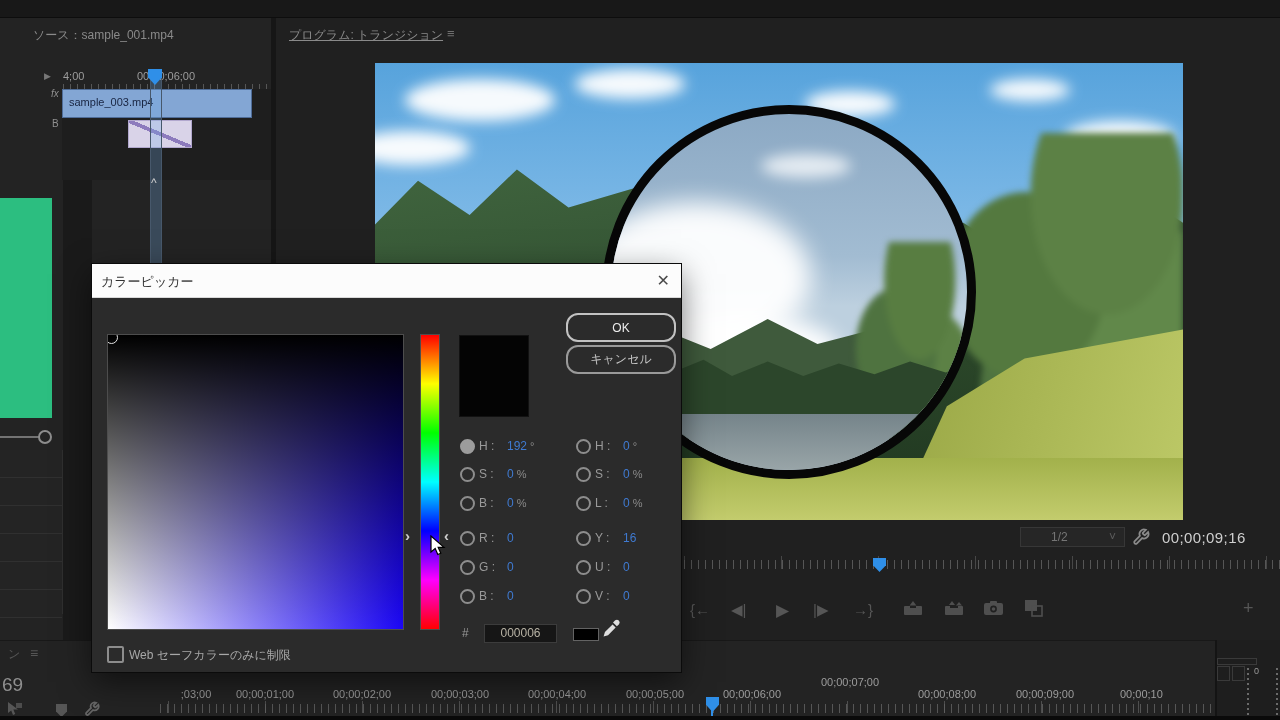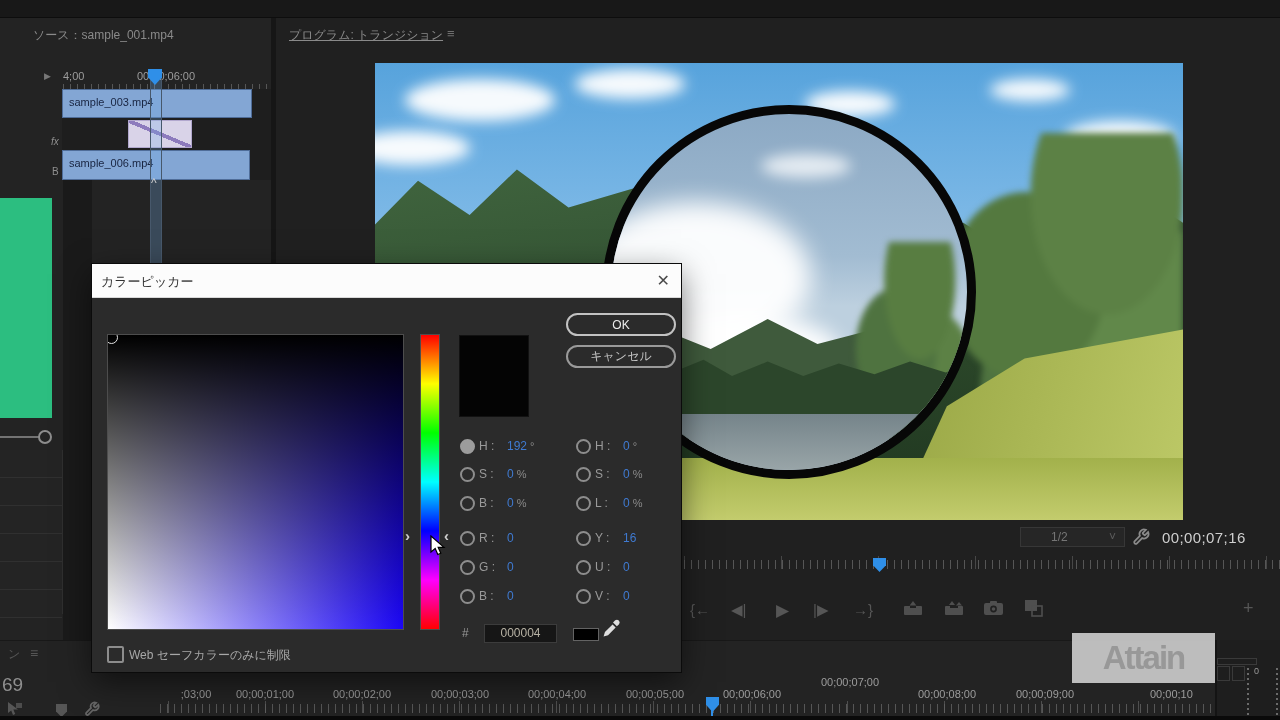--- a/index.html
+++ b/index.html
@@ -17,21 +17,21 @@
   .ruler-label{font-size:11px;color:#9c9c9c;white-space:nowrap;}
   .ticks-minor{background:repeating-linear-gradient(to right,#565656 0 1px,transparent 1px 7px);}
   .ticks-major{background:repeating-linear-gradient(to right,#616161 0 1px,transparent 1px 97px);}
   .clip{background:#83a6d4;border:1px solid #4f6d99;box-sizing:border-box;color:#182440;
         font-size:11px;padding:6px 0 0 6px;white-space:nowrap;overflow:hidden;}
   .transition-clip{background:#d9d3e8;border:1px solid #b2a8ce;box-sizing:border-box;}
   .transition-clip .diag{position:absolute;inset:0;
         background:linear-gradient(to right top,transparent 46%,#8d7bbd 46% 54%,transparent 54%);}
   .playhead-band{background:rgba(120,175,235,.28);border-left:1px solid #47586b;border-right:1px solid #47586b;}
   .ph-marker{background:#2f8fe8;clip-path:polygon(0 0,100% 0,100% 52%,50% 100%,0 52%);}
-  .track-lbl{font-size:10px;color:#8f8f8f;margin-top:48px;}
+  .track-lbl{font-size:10px;color:#8f8f8f;}
   .green-block{background:#2cbe80;}
   .mini-rows{box-sizing:border-box;border-right:1px solid #2f2f2f;}
   .mini-rows .row{height:27px;background:#242424;border-bottom:1px solid #303030;}
   
   #video{left:375px;top:63px;width:808px;height:457px;overflow:hidden;
          background:linear-gradient(to bottom,#57a3dc 0%,#7cb8e6 34%,#a7cfee 56%,#c6def2 72%);}
   .cloud{position:absolute;background:#fff;border-radius:50%;filter:blur(7px);opacity:.95;}
   .mtn-l{left:0;top:95px;width:430px;height:190px;background:linear-gradient(170deg,#41663f,#2d4a2e);
          clip-path:polygon(0 35%,10% 12%,22% 30%,33% 6%,45% 26%,60% 16%,78% 42%,100% 70%,100% 100%,0 100%);}
   .mtn-r{left:540px;top:80px;width:268px;height:210px;background:linear-gradient(170deg,#3c5c3c,#2b452c);
@@ -78,21 +78,21 @@
   .dlg-title .t{position:absolute;left:9px;top:9px;font-size:13px;color:#2f2f2f;}
   .dlg-title .x{position:absolute;right:11px;top:7px;font-size:16px;color:#4a4a4a;cursor:default;}
   .dlg-body{left:0;top:34px;width:589px;height:374px;background:#2b2b2b;}
   .grad-field{left:15px;top:70px;width:297px;height:296px;border:1px solid #4d4d4d;box-sizing:border-box;overflow:hidden;
         background:linear-gradient(to bottom,rgba(0,0,0,1),rgba(0,0,0,0)),linear-gradient(to right,#ffffff,#1b06f5);}
   .grad-sel{position:absolute;left:-3px;top:-4px;width:11px;height:11px;border:1.5px solid #e4e4e4;border-radius:50%;}
   .hue-strip{left:328px;top:70px;width:20px;height:296px;border:1px solid #4d4d4d;box-sizing:border-box;
         background:linear-gradient(to bottom,#f00 0%,#ff0 16.6%,#0f0 33.3%,#0ff 50%,#00f 66.6%,#f0f 83.3%,#f00 100%);}
   .hue-arrow{font-size:15px;color:#cfcfcf;font-weight:bold;}
   .swatch-big{left:367px;top:71px;width:68px;height:80px;background:#040404;border:1px solid #121212;}
-  .pill-btn{left:474px;width:110px;height:23px;border:2px solid #c2c2c2;border-radius:12px;box-sizing:border-box;
+  .pill-btn{left:474px;width:110px;height:29px;border:2px solid #c2c2c2;border-radius:12px;box-sizing:border-box;
         background:transparent;color:#ececec;font-size:12px;display:flex;align-items:center;justify-content:center;cursor:default;}
   .pill-btn.cancel{border-color:#9a9a9a;color:#c4c4c4;}
   .frow{position:absolute;height:16px;display:flex;align-items:center;}
   .frow.l{left:368px;} .frow.r{left:484px;}
   .radio{width:11px;height:11px;border:2px solid #8d8d8d;border-radius:50%;margin-right:4px;flex:none;}
   .radio.sel{background:#9c9c9c;border-color:#9c9c9c;}
   .flabel{font-size:12px;color:#9a9a9a;width:28px;flex:none;}
   .fvalue{font-size:12px;color:#3f7ad1;}
   .fsuffix{font-size:11px;color:#8a8a8a;margin-left:3px;}
   .hex-input{left:392px;top:360px;width:73px;height:19px;background:#161616;border:1px solid #3c3c3c;box-sizing:border-box;
@@ -119,21 +119,20 @@
   <div class="abs ticks-minor" style="left:63px;top:84px;width:208px;height:7px;"></div>
 
   <div class="abs track-lbl" style="left:51px;top:88px;font-style:italic;">fx</div>
   <div class="abs track-lbl" style="left:52px;top:118px;">B</div>
 
   <div class="abs" style="left:62px;top:89px;width:210px;height:91px;background:#1e1e1e;"></div>
   <div class="abs clip" style="left:62px;top:89px;width:190px;height:29px;">sample_003.mp4</div>
   <div class="abs transition-clip" style="left:128px;top:120px;width:64px;height:28px;">
       <div class="diag"></div>
     </div>
-  <div class="abs clip" style="left:62px;top:150px;width:188px;height:30px;">sample_006.mp4</div>
 
   <div class="abs playhead-band" style="left:150px;top:70px;width:10px;height:194px;z-index:5;"></div>
   <div class="abs ph-marker" style="left:148px;top:69px;width:14px;height:16px;z-index:6;"></div>
   <div class="abs" style="left:151px;top:176px;color:#cfcfcf;font-size:12px;z-index:6;">^</div>
 
   <div class="abs green-block" style="left:0;top:198px;width:52px;height:220px;"></div>
   <div class="abs" style="left:0;top:436px;width:40px;height:2px;background:#737373;"></div>
   <div class="abs" style="left:38px;top:430px;width:10px;height:10px;border:2px solid #8d8d8d;border-radius:50%;"></div>
   <div class="abs mini-rows" style="left:0;top:450px;width:63px;height:164px;">
     <div class="row"></div>
@@ -175,21 +174,21 @@
     </div>
   </div>
 
   <div class="abs zoom-select">
     <span style="position:absolute;left:30px;">1/2</span>
     <span style="position:absolute;right:8px;color:#5c5c5c;">˅</span>
   </div>
   <svg class="abs" style="left:1132px;top:528px;" width="18" height="18" viewBox="0 0 24 24">
       <path d="M14.7 6.3a1 1 0 0 0 0 1.4l1.6 1.6a1 1 0 0 0 1.4 0l3.77-3.77a6 6 0 0 1-7.94 7.94l-6.91 6.91a2.12 2.12 0 0 1-3-3l6.91-6.91a6 6 0 0 1 7.94-7.94l-3.76 3.76z" fill="none" stroke="#8a8a8a" stroke-width="2.4"></path>
     </svg>
-  <div class="abs timecode" style="left:1162px;top:529px;">00;00;07;16</div>
+  <div class="abs timecode" style="left:1162px;top:529px;">00;00;09;16</div>
 
   <div class="abs ticks-minor" style="left:684px;top:560px;width:596px;height:9px;"></div>
   <div class="abs ticks-major" style="left:684px;top:556px;width:596px;height:13px;opacity:.6;"></div>
   <div class="abs ph-marker" style="left:873px;top:558px;width:13px;height:14px;"></div>
 
   <div class="abs transport" style="left:690px;top:601px;">{←</div>
   <div class="abs transport" style="left:731px;top:601px;">◀|</div>
   <div class="abs transport" style="left:776px;top:600px;font-size:17px;">▶</div>
   <div class="abs transport" style="left:813px;top:601px;">|▶</div>
   <div class="abs transport" style="left:853px;top:601px;">→}</div>
@@ -232,39 +231,36 @@
   <div class="abs ruler-label" style="left:196px;top:688px;transform:translateX(-50%);">;03;00</div>
   <div class="abs ruler-label" style="left:265px;top:688px;transform:translateX(-50%);">00;00;01;00</div>
   <div class="abs ruler-label" style="left:362px;top:688px;transform:translateX(-50%);">00;00;02;00</div>
   <div class="abs ruler-label" style="left:460px;top:688px;transform:translateX(-50%);">00;00;03;00</div>
   <div class="abs ruler-label" style="left:557px;top:688px;transform:translateX(-50%);">00;00;04;00</div>
   <div class="abs ruler-label" style="left:655px;top:688px;transform:translateX(-50%);">00;00;05;00</div>
   <div class="abs ruler-label" style="left:752px;top:688px;transform:translateX(-50%);">00;00;06;00</div>
   <div class="abs ruler-label" style="left:850px;top:676px;transform:translateX(-50%);">00;00;07;00</div>
   <div class="abs ruler-label" style="left:947px;top:688px;transform:translateX(-50%);">00;00;08;00</div>
   <div class="abs ruler-label" style="left:1045px;top:688px;transform:translateX(-50%);">00;00;09;00</div>
-  <div class="abs ruler-label" style="left:1120px;top:688px;margin-left:30px;">00;00;10</div>
+  <div class="abs ruler-label" style="left:1120px;top:688px;">00;00;10</div>
 
   <div class="abs ticks-minor" style="left:160px;top:704px;width:1055px;height:9px;"></div>
   <div class="abs ticks-major" style="left:168px;top:701px;width:1047px;height:12px;opacity:.7;"></div>
   <div class="abs" style="left:711px;top:698px;width:2px;height:18px;background:#2f8fe8;"></div>
   <div class="abs ph-marker" style="left:706px;top:697px;width:13px;height:15px;"></div>
   <div class="abs btm-black"></div>
 
   <div class="abs meter-strip"></div>
   <div class="abs meter-box" style="left:1217px;top:658px;width:40px;height:7px;"></div>
   <div class="abs meter-box" style="left:1217px;top:666px;width:13px;height:15px;"></div>
   <div class="abs meter-box" style="left:1232px;top:666px;width:13px;height:15px;"></div>
   <div class="abs dotted-v" style="left:1247px;top:668px;height:48px;"></div>
   <div class="abs" style="left:1254px;top:666px;font-size:9px;color:#999;">0</div>
   <div class="abs dotted-v" style="left:1276px;top:668px;height:48px;"></div>
 
-  <div class="abs watermark">
-    <span>Attain</span>
-  </div>
 
   <div class="abs" id="dialog">
     <div class="abs dlg-title">
       <span class="t">カラーピッカー</span>
       <span class="x">✕</span>
     </div>
     <div class="abs dlg-body"></div>
 
     <div class="abs grad-field">
       <div class="grad-sel"></div>
@@ -349,21 +345,21 @@
         <span class="fsuffix"></span>
       </div>
     <div class="frow r" style="top:324px;">
         <span class="radio"></span>
         <span class="flabel">V :</span>
         <span class="fvalue">0</span>
         <span class="fsuffix"></span>
       </div>
 
     <div class="abs" style="left:370px;top:362px;font-size:12px;color:#999;">#</div>
-    <div class="abs hex-input">000004</div>
+    <div class="abs hex-input">000006</div>
     <div class="abs mini-swatch"></div>
     <svg class="abs" style="left:509px;top:354px;" width="22" height="22" viewBox="0 0 24 24">
         <path d="M15.5 2.5a3 3 0 0 1 4.2 4.2l-2.4 2.4-4.2-4.2 2.4-2.4zM11.8 6.2l4.2 4.2-8.3 8.3-4.9 1.5 1.5-4.9 8.3-8.3z" fill="#dedede"></path>
       </svg>
 
     <div class="abs checkbox"></div>
     <div class="abs chk-label">Web セーフカラーのみに制限</div>
   </div>
 
   <svg class="abs cursor" style="left:430px;top:535px;" width="18" height="24" viewBox="0 0 18 24">

